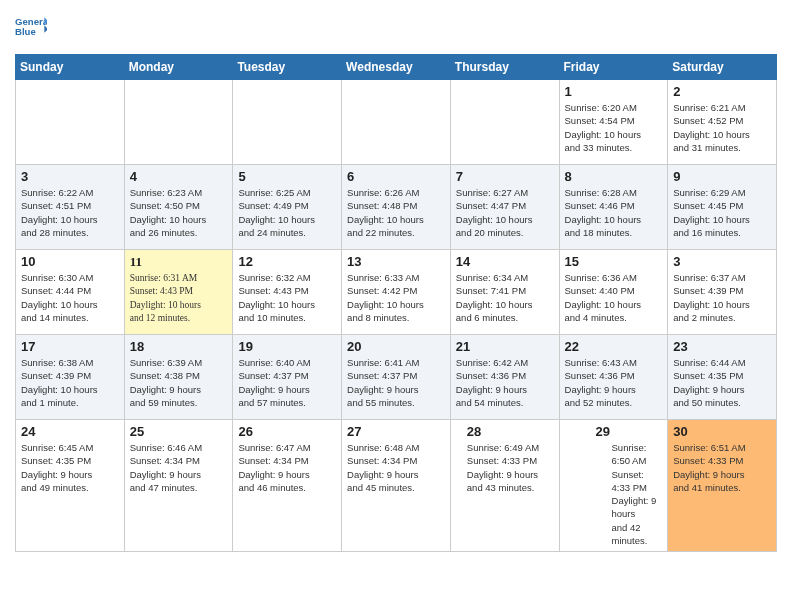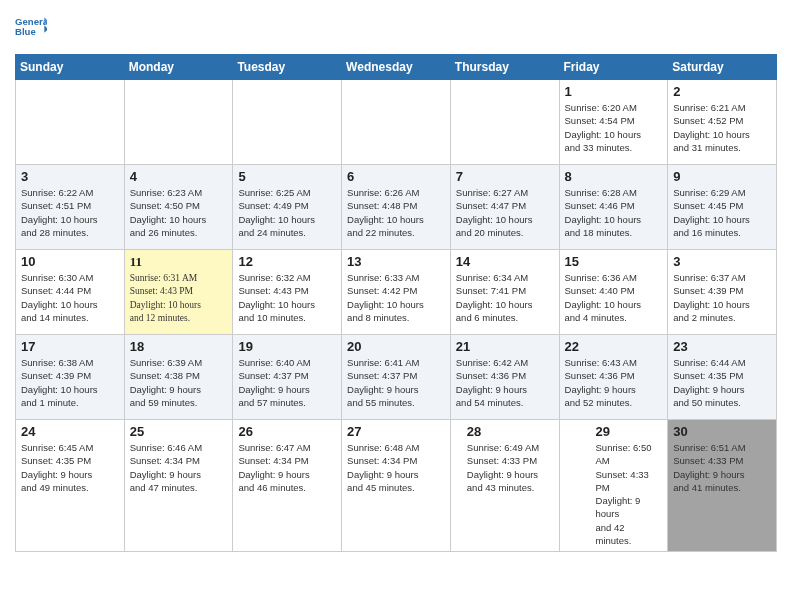--- a/index.html
+++ b/index.html
@@ -310,26 +310,26 @@
         </td>
         <td style="background: rgb(255, 255, 255); padding-left: 16px;">
           <div class="day-number">28</div>
           <div class="day-info" style="white-space: pre-line;">Sunrise: 6:49 AM
 Sunset: 4:33 PM
 Daylight: 9 hours
 and 43 minutes.</div>
         </td>
         <td style="background: rgb(255, 255, 255); padding-left: 36px;">
           <div class="day-number">29</div>
-          <div class="day-info" style="white-space: pre-line;">Sunrise: 6:50 AM
+          <div class="day-info" style="white-space: pre-line; margin-left: 16px;">Sunrise: 6:50 AM
 Sunset: 4:33 PM
 Daylight: 9 hours
 and 42 minutes.</div>
         </td>
-        <td style="background: #a3a3a3;">
+        <td style="background: #fdba74;">
           <div class="day-number">30</div>
           <div class="day-info" style="white-space: pre-line;">Sunrise: 6:51 AM
 Sunset: 4:33 PM
 Daylight: 9 hours
 and 41 minutes.</div>
         </td>
       </tr>
     </tbody>
 </table>
 

